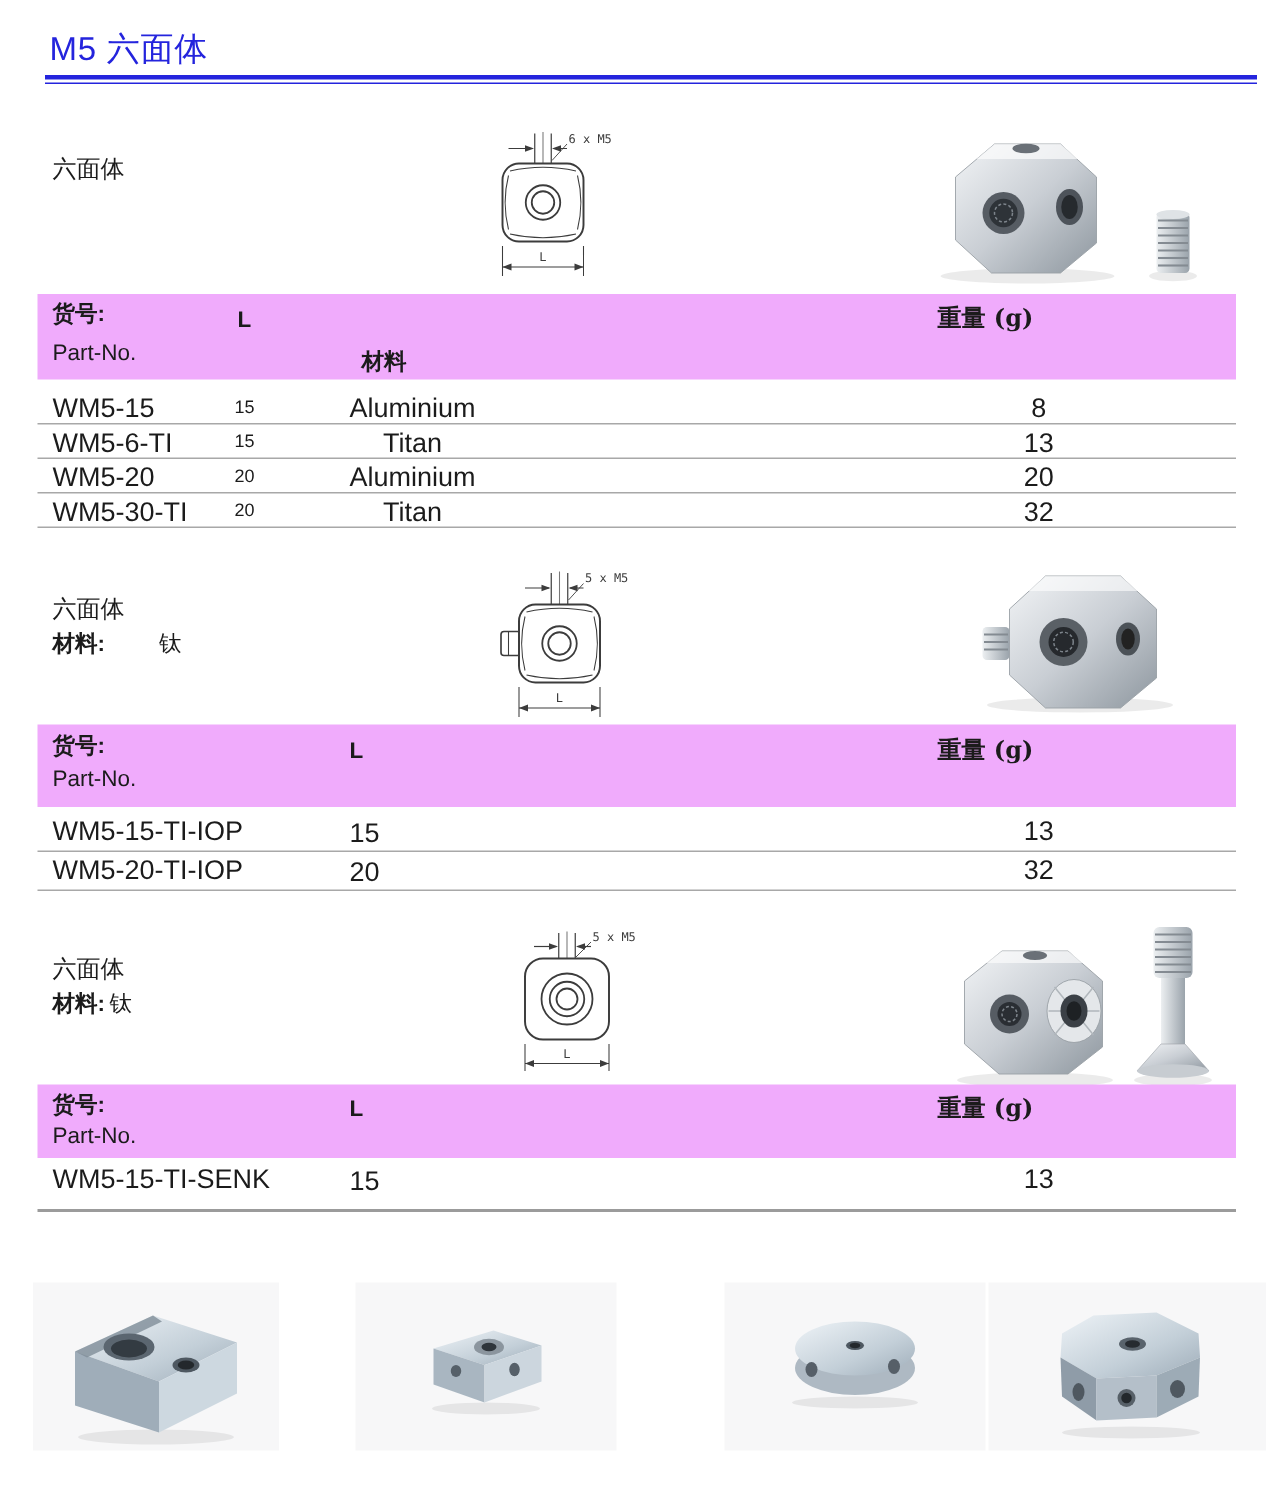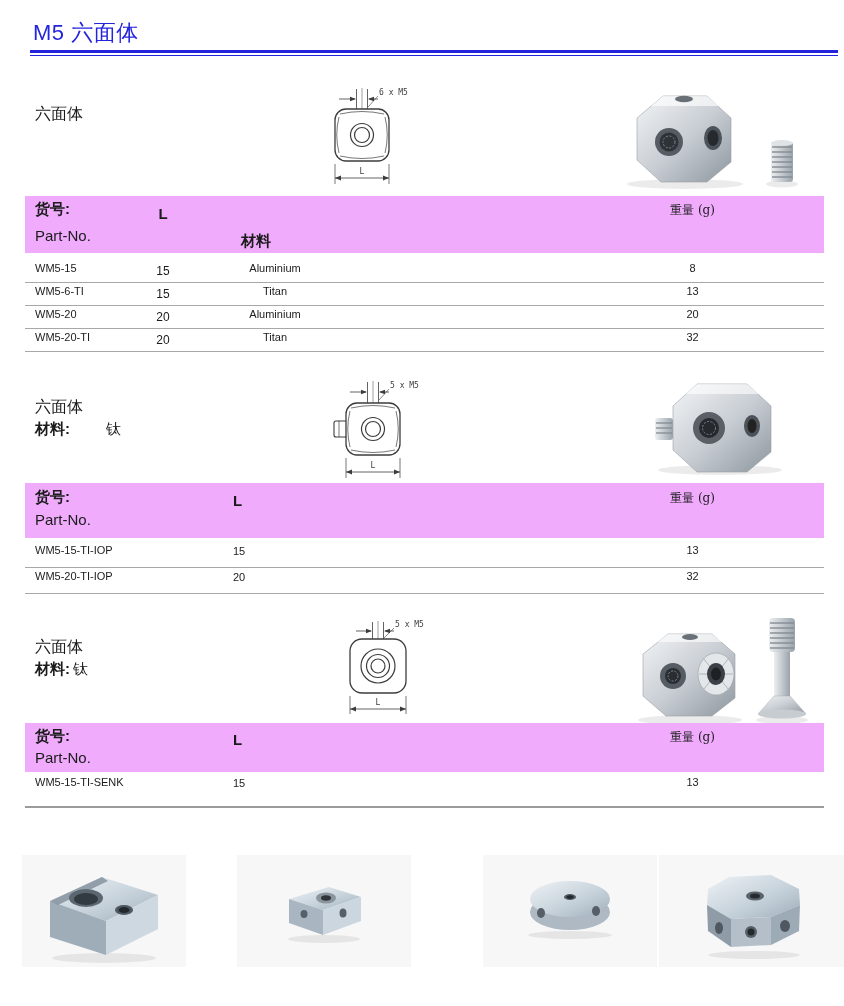--- a/index.html
+++ b/index.html
@@ -23,24 +23,24 @@
   .tdraw text{font-family:"DejaVu Sans Mono",monospace;fill:#3c3c3c;}
   
   .render{position:absolute;}
   
   .thead{position:absolute;left:25px;width:799px;background:#f0abfc;}
   .hc{position:absolute;font-size:15px;font-weight:700;white-space:nowrap;}
   .hc.part-en{font-weight:400;}
   .col-l1{left:113px;width:50px;text-align:center;}
   .col-l2{left:208px;}
   .col-mat{left:216px;margin-top:32px;}
-  .col-wt{left:600px;width:135px;text-align:center;font-weight:400;font-size:12px;font-family:"DejaVu Serif",serif;}
+  .col-wt{left:600px;width:135px;text-align:left;font-weight:700;font-size:16px;font-family:"DejaVu Serif",serif;}
   .trow{position:absolute;left:25px;width:799px;}
   .sep{border-bottom:1px solid #a8a8a8;}
-  .c{position:absolute;font-size:11px;white-space:nowrap;}
+  .c{position:absolute;font-size:18px;white-space:nowrap;}
   .c-part{left:10px;top:3px;}
   .c-l1{left:113px;width:50px;text-align:center;top:5px;font-size:12px;}
   .c-l2{left:208px;top:4px;}
   .c-mat{left:150px;width:200px;text-align:center;top:3px;}
   .c-wt{left:600px;width:135px;text-align:center;top:3px;}
   .bottom-rule{position:absolute;left:25px;top:806px;width:799px;border-top:2px solid #9b9b9b;}
   
   .pbox{position:absolute;top:855px;height:112px;background:#f7f7f8;}
 </style>
 </head>
@@ -139,21 +139,21 @@
   <span class="c c-mat">Titan</span>
   <span class="c c-wt">13</span>
 </div>
 <div class="trow sep" style="top:305px;height:23px;">
   <span class="c c-part">WM5-20</span>
   <span class="c c-l1">20</span>
   <span class="c c-mat">Aluminium</span>
   <span class="c c-wt">20</span>
 </div>
 <div class="trow sep" style="top:328px;height:23px;">
-  <span class="c c-part">WM5-20-TI</span>
+  <span class="c c-part">WM5-30-TI</span>
   <span class="c c-l1">20</span>
   <span class="c c-mat">Titan</span>
   <span class="c c-wt">32</span>
 </div>
 
 <div class="sec-head" style="left:35px;top:396px;">
   <div class="sec-title">六面体</div>
   <div class="mat-line">
     <span class="mat-label">材料:</span><span class="mat-value gap-wide">钛</span>
   </div>

